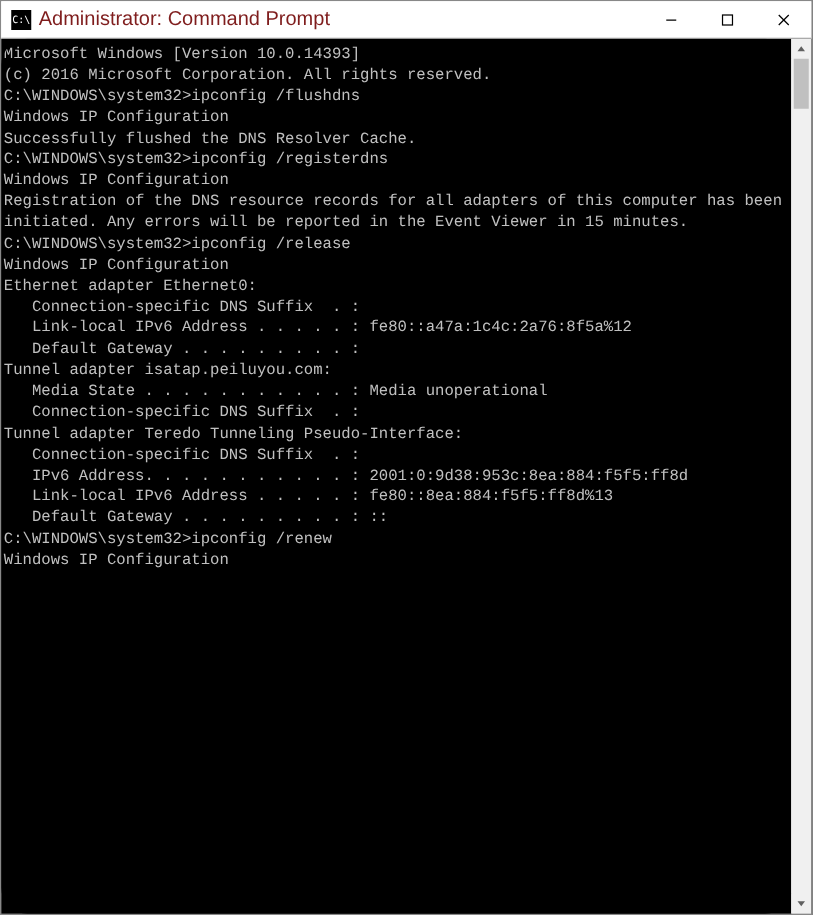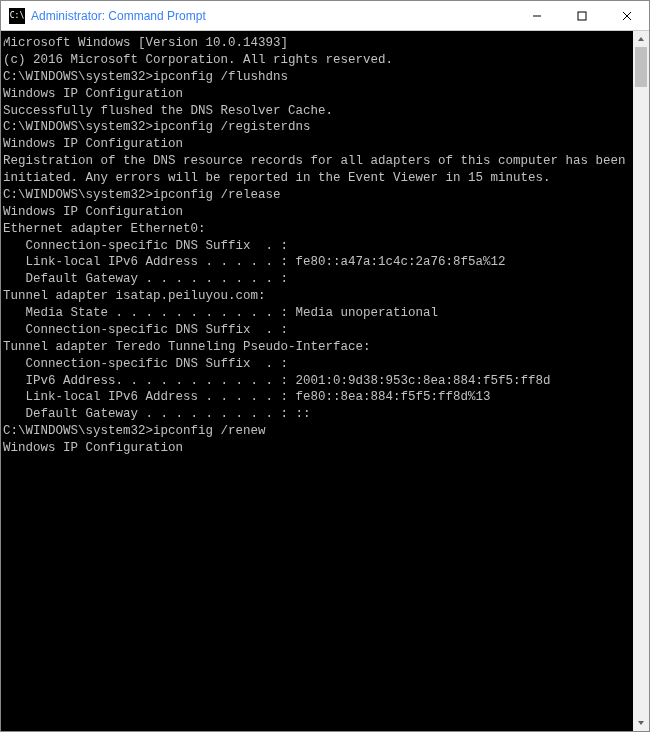--- a/index.html
+++ b/index.html
@@ -31,22 +31,22 @@
       background: #000;
       color: #fff;
       font-size: 8px;
       font-family: monospace;
       display: flex;
       align-items: center;
       justify-content: center;
       margin-right: 6px;
     }
     .title-text {
-      font-size: 12px;
-      color: #3b82f6;
+      font-size: 16px;
+      color: #7f1d1d;
       flex: 1;
     }
     .window-controls {
       display: flex;
       height: 100%;
     }
     .win-btn {
       width: 45px;
       height: 100%;
       display: flex;

